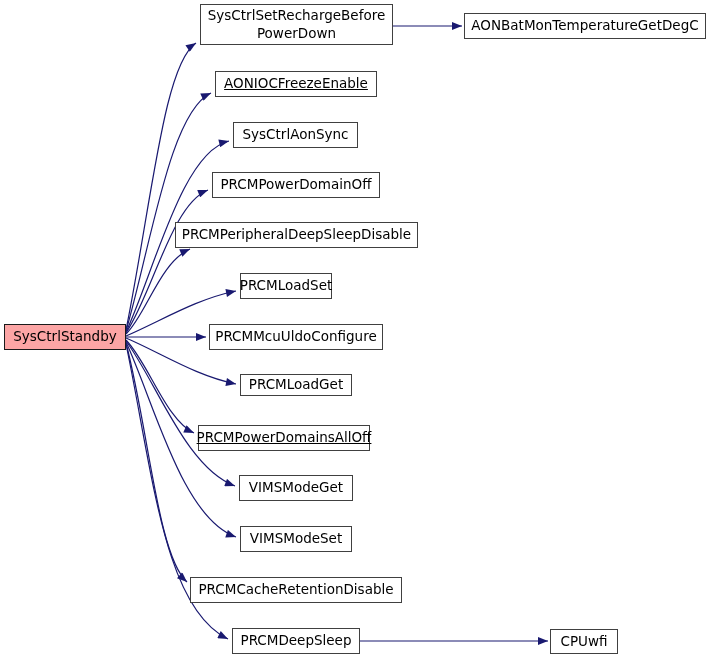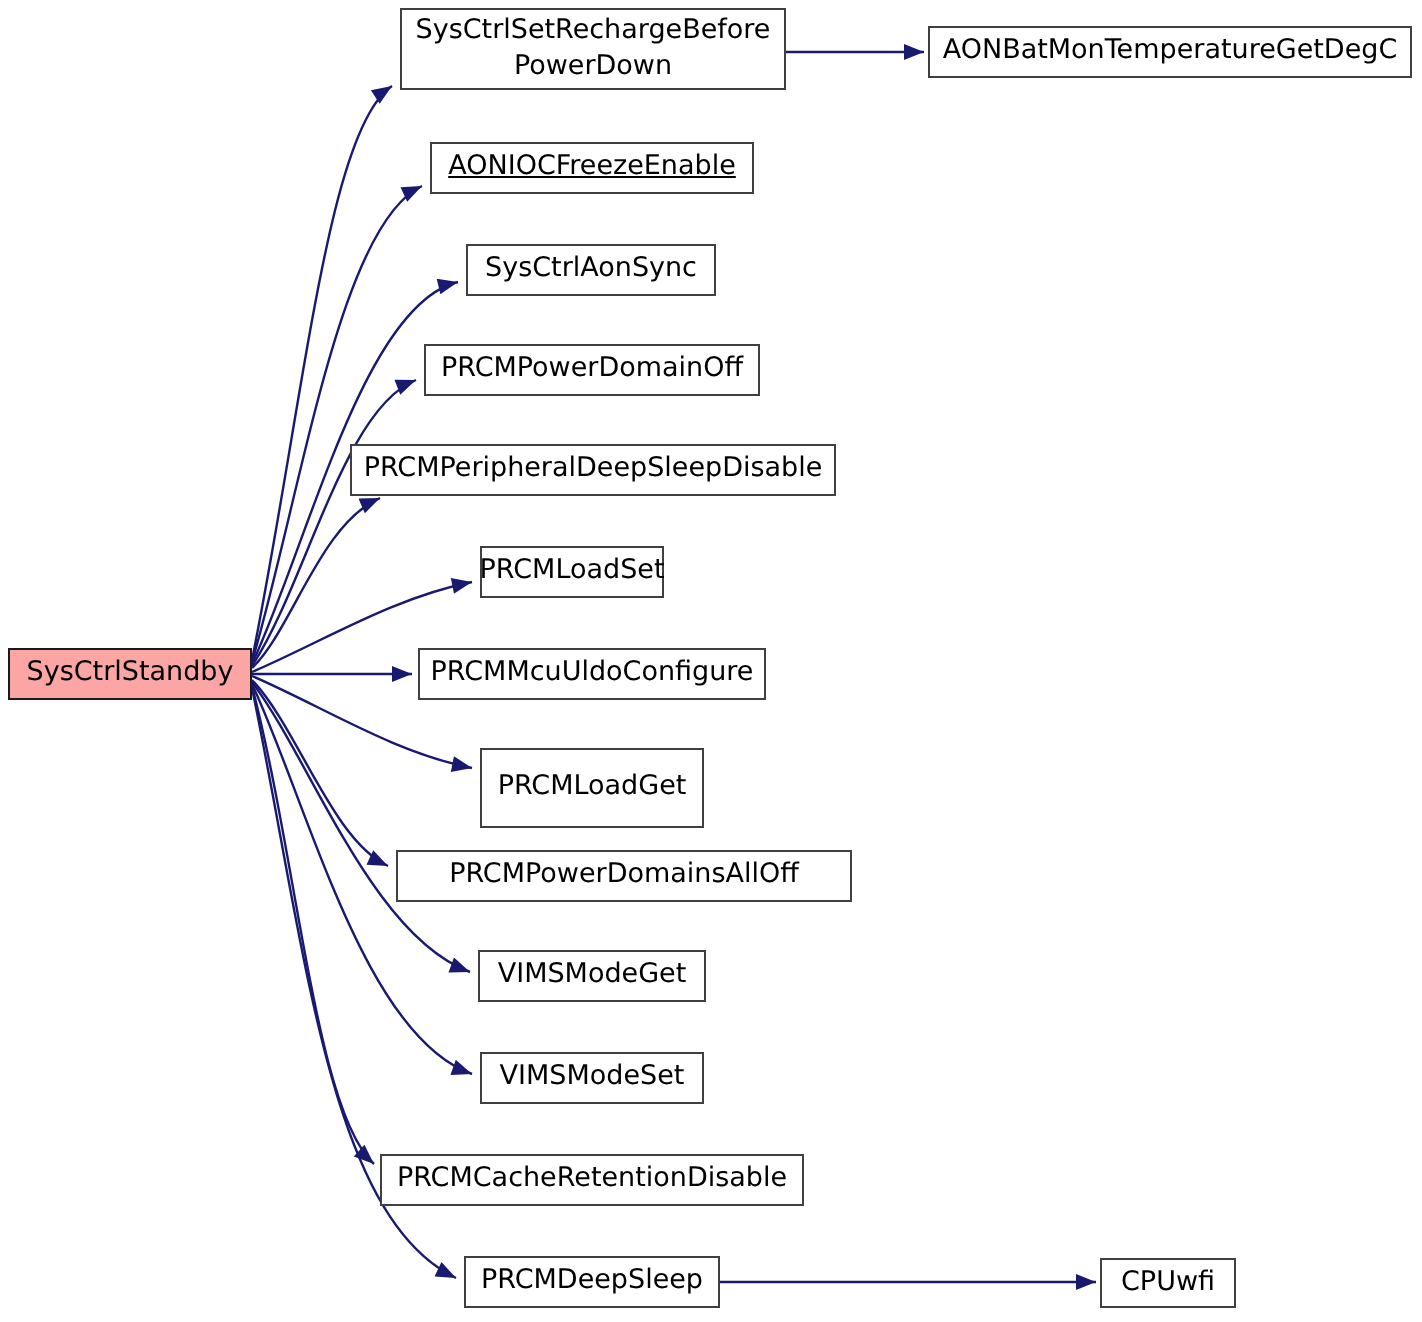--- a/index.html
+++ b/index.html
@@ -80,25 +80,25 @@
   </div>
 
   <div class="node" style="left:240px;top:273px;width:92px;height:26px;">
     <span>PRCMLoadSet</span>
   </div>
 
   <div class="node" style="left:209px;top:324px;width:174px;height:26px;">
     <span>PRCMMcuUldoConfigure</span>
   </div>
 
-  <div class="node" style="left:240px;top:374px;width:112px;height:40px;">
+  <div class="node" style="left:240px;top:374px;width:112px;height:22px;">
     <span>PRCMLoadGet</span>
   </div>
 
-  <div class="node" style="left:198px;top:425px;width:228px;height:26px;">
+  <div class="node" style="left:198px;top:425px;width:172px;height:26px;text-decoration:underline;">
     <span>PRCMPowerDomainsAllOff</span>
   </div>
 
   <div class="node" style="left:239px;top:475px;width:114px;height:26px;">
     <span>VIMSModeGet</span>
   </div>
 
   <div class="node" style="left:240px;top:526px;width:112px;height:26px;">
     <span>VIMSModeSet</span>
   </div>

